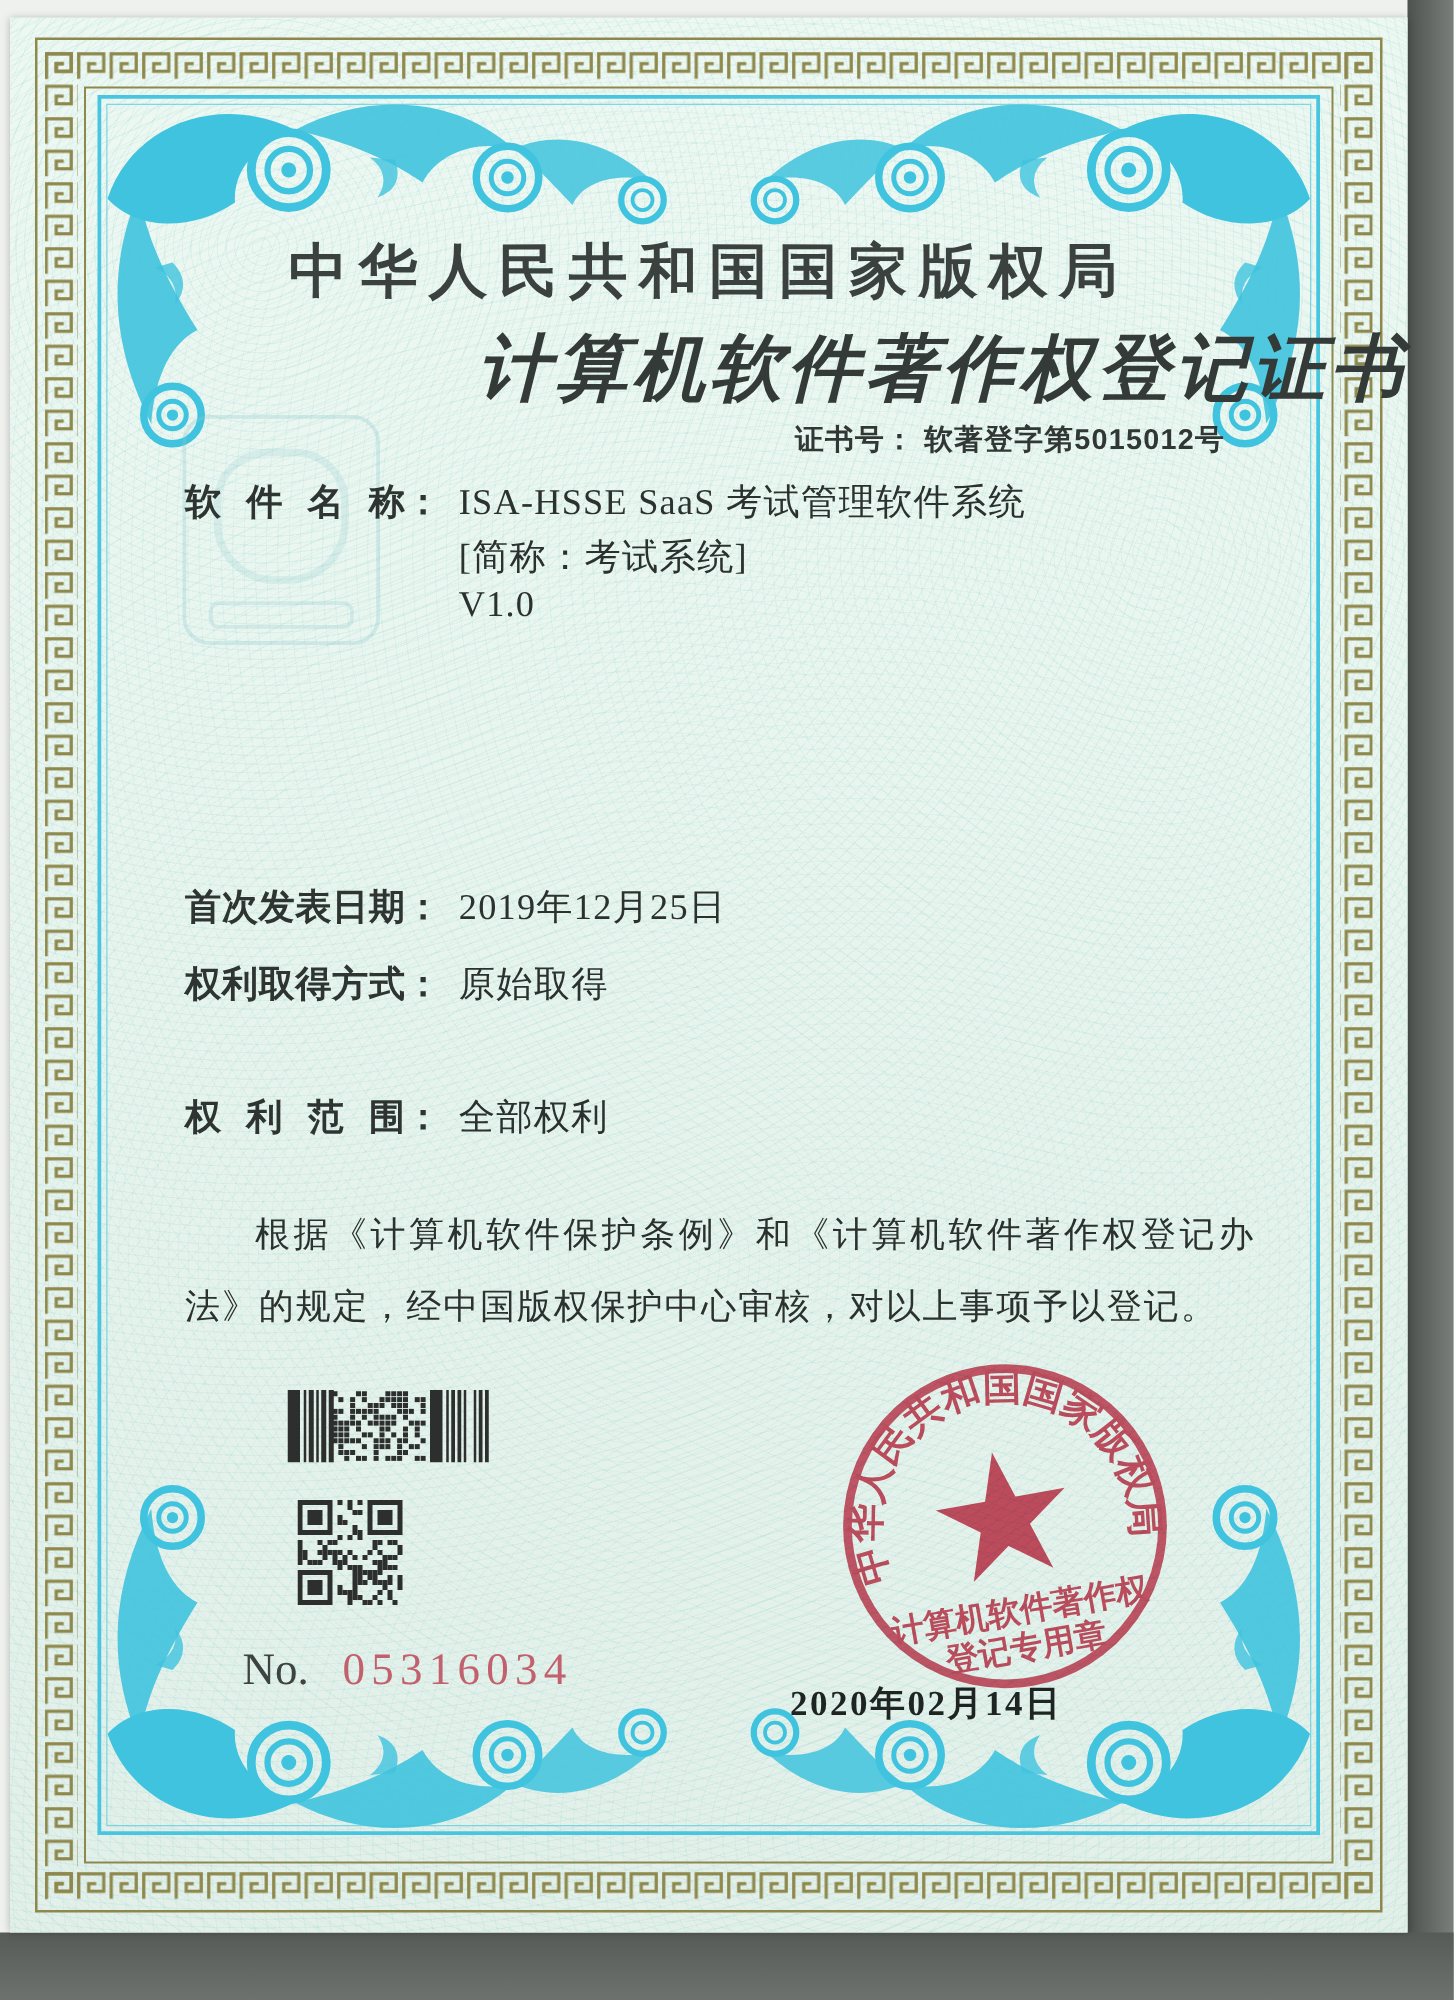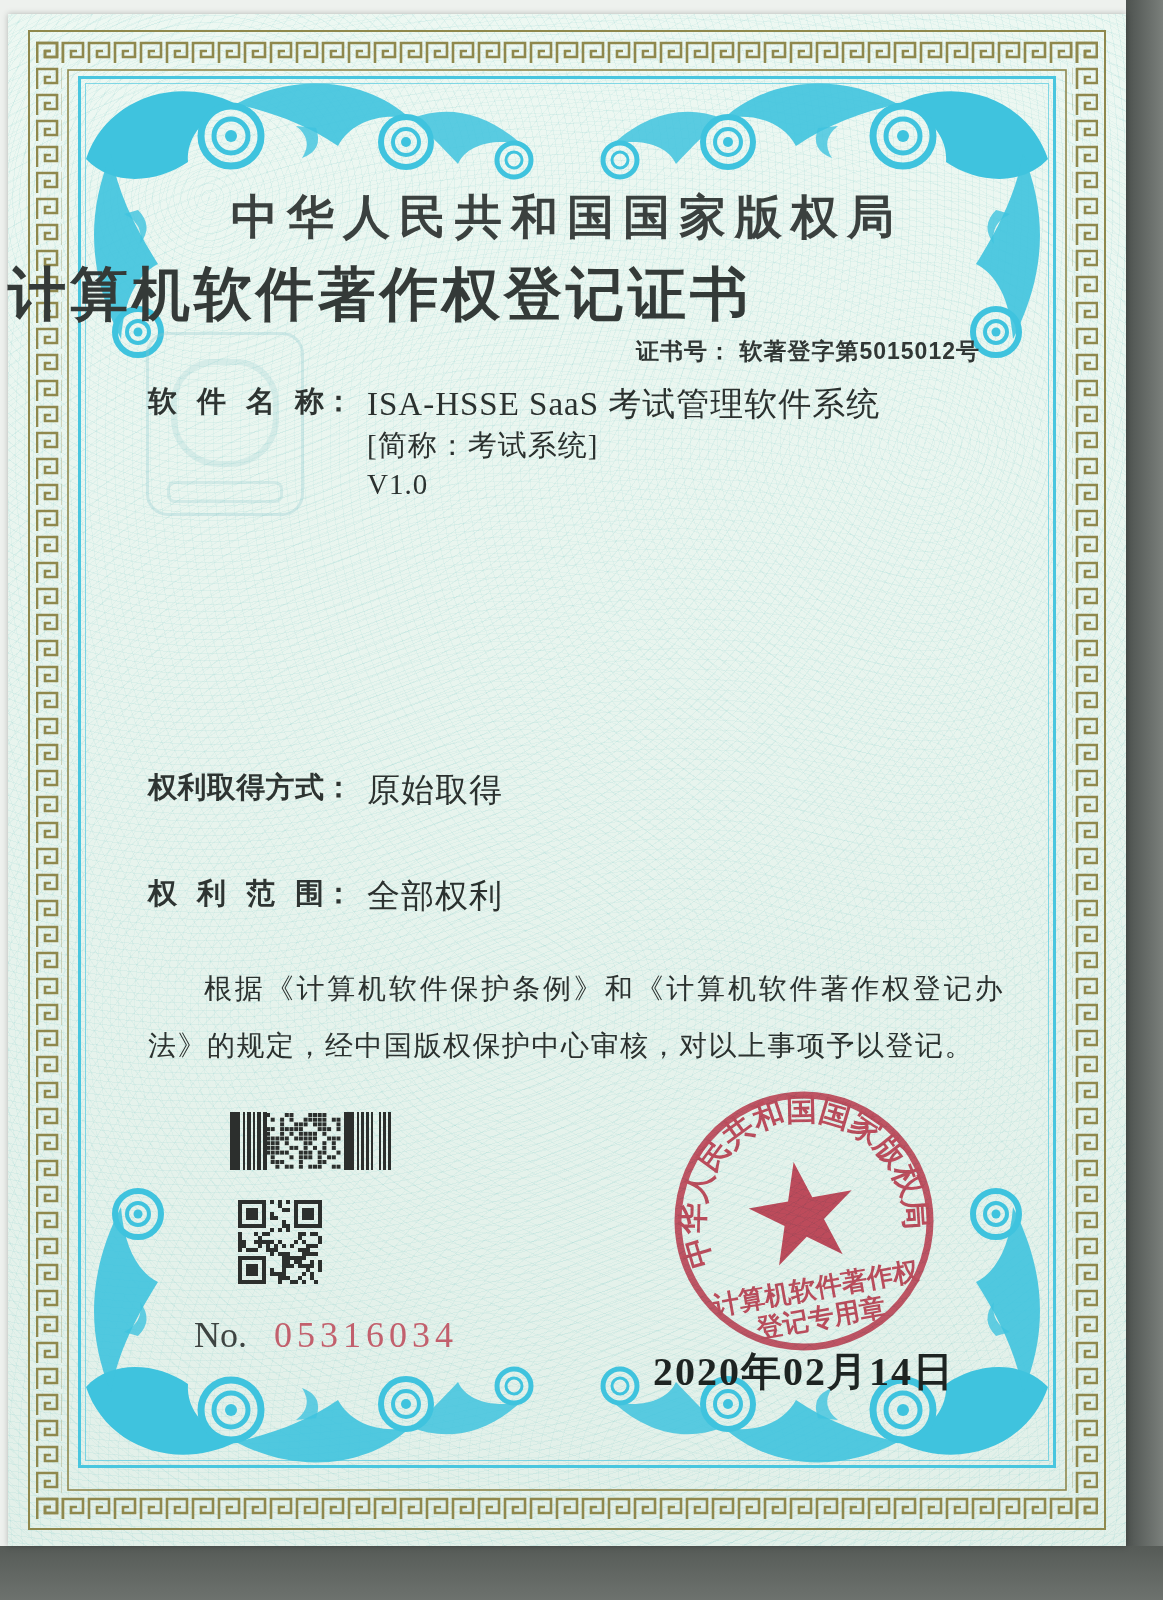--- a/index.html
+++ b/index.html
@@ -41,49 +41,49 @@
   
   .watermark{position:absolute;left:138px;top:318px;width:152px;height:178px;
     border:3px solid rgba(140,200,204,0.30);border-radius:22px;}
   .watermark:before{content:"";position:absolute;left:22px;top:24px;right:22px;bottom:46px;
     border:6px solid rgba(140,200,204,0.22);border-radius:40% 40% 45% 45%;}
   .watermark:after{content:"";position:absolute;left:18px;bottom:10px;right:18px;height:16px;
     border:3px solid rgba(140,200,204,0.25);border-radius:8px;}
 
   .authority{position:absolute;left:0;top:172px;width:1118px;text-align:center;
     font-size:47px;font-weight:bold;color:#3b413f;letter-spacing:9px;}
-  .cert-title{position:absolute;left:0;top:242px;width:1118px;text-align:left;
-    font-size:58px;font-weight:bold;color:#343a38;letter-spacing:4px;}
+  .cert-title{position:absolute;left:0;top:242px;width:1118px;text-align:right;
+    font-size:58px;font-weight:bold;color:#343a38;letter-spacing:4px;font-style:italic;}
   .cert-no{position:absolute;left:140px;top:322px;width:832px;text-align:right;
     font-size:23px;font-weight:600;color:#31373​5;color:#313735;letter-spacing:1px;}
 
   .frow{position:absolute;left:140px;white-space:nowrap;color:#2e3432;}
   .flabel{display:inline-block;width:176px;font-size:29px;font-weight:600;
     text-align:justify;text-align-last:justify;text-justify:inter-character;vertical-align:top;}
   .fcolon{display:inline-block;font-size:29px;font-weight:600;vertical-align:top;}
-  .fvalue{display:inline-block;margin-left:14px;font-size:33px;vertical-align:top;
+  .fvalue{display:inline-block;margin-left:14px;font-size:29px;vertical-align:top;
     font-family:"Liberation Serif","DejaVu Serif",serif;letter-spacing:1px;color:#2b312f;}
   .fsub{position:absolute;left:359px;font-size:29px;white-space:nowrap;
     font-family:"Liberation Serif","DejaVu Serif",serif;letter-spacing:1px;color:#2b312f;}
 
   .statement{position:absolute;left:140px;top:946px;width:856px;
     font-size:28px;line-height:57px;text-align:justify;text-indent:2em;
     font-family:"Liberation Serif","DejaVu Serif",serif;color:#2b312f;letter-spacing:1.5px;}
 
   .barcode{position:absolute;left:222px;top:1098px;}
   .qrcode{position:absolute;left:230px;top:1186px;}
 
   .serial{position:absolute;left:186px;top:1300px;font-size:36px;white-space:nowrap;
     font-family:"Liberation Serif","DejaVu Serif",serif;}
   .serial .no-label{color:#3d4341;}
   .serial .no-value{color:#c2606d;letter-spacing:5px;margin-left:18px;}
 
   .seal{position:absolute;left:640px;top:1062px;mix-blend-mode:multiply;opacity:0.92;}
-  .issue-date{position:absolute;left:624px;top:1330px;width:344px;text-align:center;
-    font-size:40px;font-weight:600;color:#1e2422;letter-spacing:2px;
+  .issue-date{position:absolute;left:624px;top:1330px;width:344px;text-align:left;
+    font-size:28px;font-weight:600;color:#1e2422;letter-spacing:2px;
     font-family:"Liberation Serif","DejaVu Serif",serif;}
 </style>
 </head>
 <body>
 
 <div id="screen">
 
   <div class="scan-right"></div>
   <div class="scan-bottom"></div>
 
@@ -156,20 +156,23 @@
     </div>
 
     <div class="frow" style="top:368px">
       <span class="flabel">软件名称</span><span class="fcolon">：</span><span class="fvalue">ISA-HSSE SaaS 考试管理软件系统</span>
     </div>
     <div class="fsub" style="top:412px">[简称：考试系统]</div>
     <div class="fsub" style="top:454px">V1.0</div>
 
 
 
+    <div class="frow" style="top:692px">
+      <span class="flabel">首次发表日期</span><span class="fcolon">：</span><span class="fvalue">2019年12月25日</span>
+    </div>
 
     <div class="frow" style="top:754px">
       <span class="flabel">权利取得方式</span><span class="fcolon">：</span><span class="fvalue">原始取得</span>
     </div>
 
     <div class="frow" style="top:860px">
       <span class="flabel">权利范围</span><span class="fcolon">：</span><span class="fvalue">全部权利</span>
     </div>
 
 

